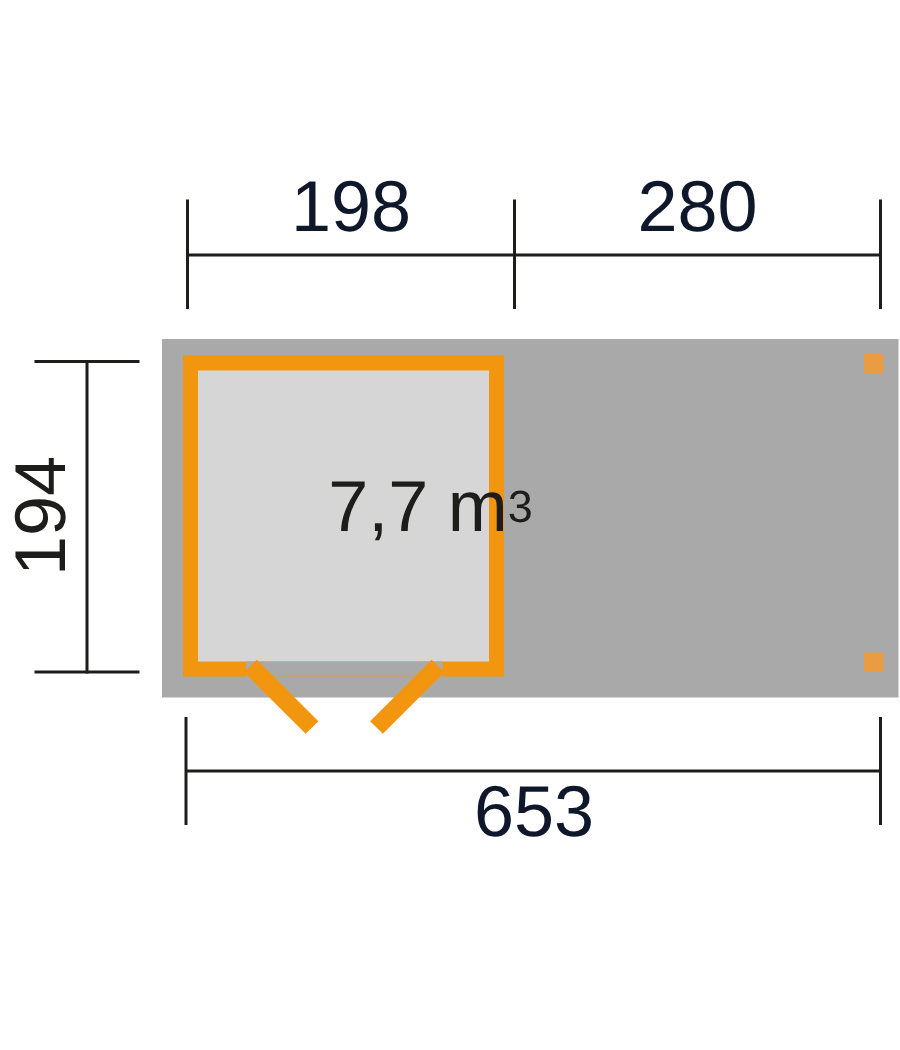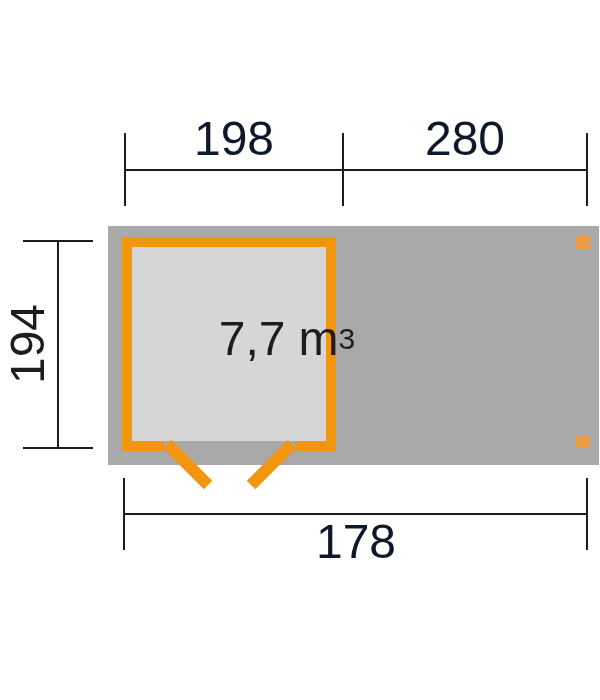--- a/index.html
+++ b/index.html
@@ -67,15 +67,15 @@
       <span class="unit">m</span>
       <span class="sup">3</span>
   </div>
 
   <div class="post post-top"></div>
   <div class="post post-bottom"></div>
 
   <div class="ln" style="left:124px;top:513px;width:464px;height:2px;"></div>
   <div class="ln" style="left:123px;top:478px;width:2px;height:72px;"></div>
   <div class="ln" style="left:586px;top:478px;width:2px;height:72px;"></div>
-  <div class="dim-label" style="left:124px;top:518px;width:464px;">178</div>
+  <div class="dim-label" style="left:124px;top:518px;width:464px;">653</div>
 
 </div>
 
 </body></html>

